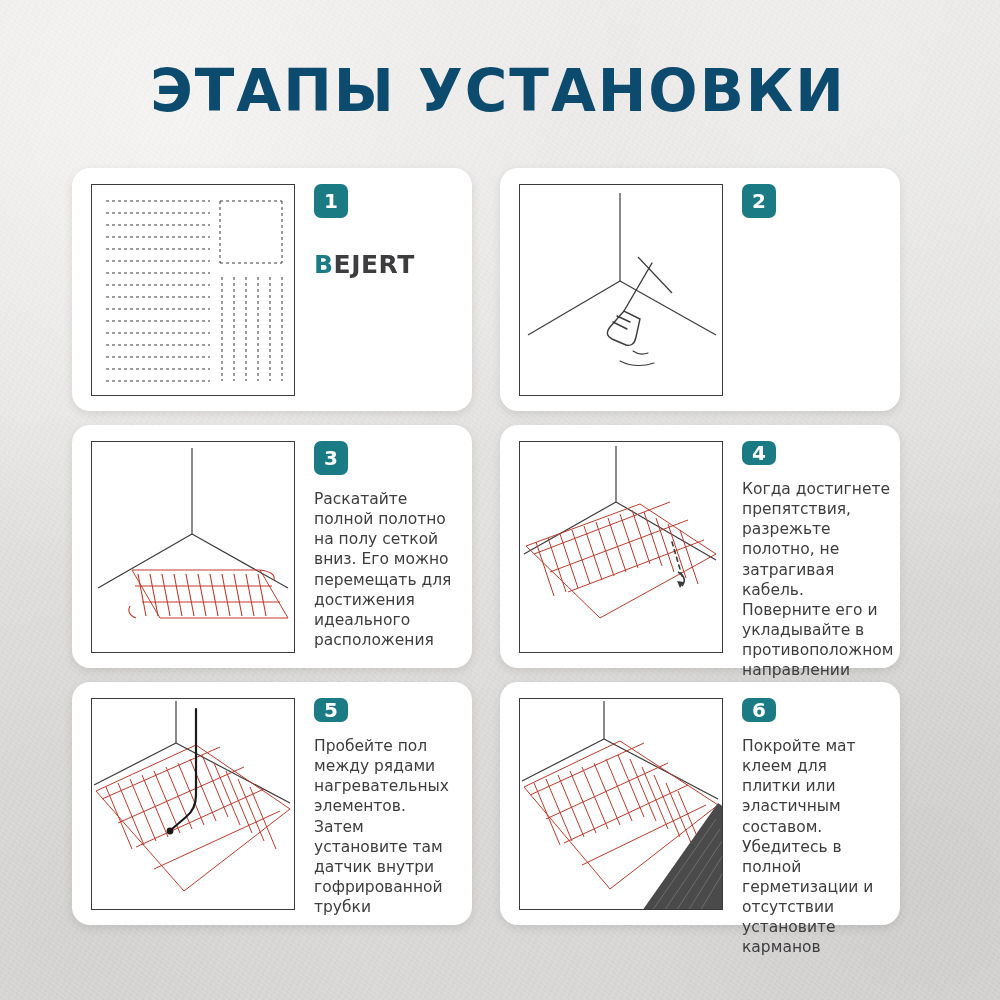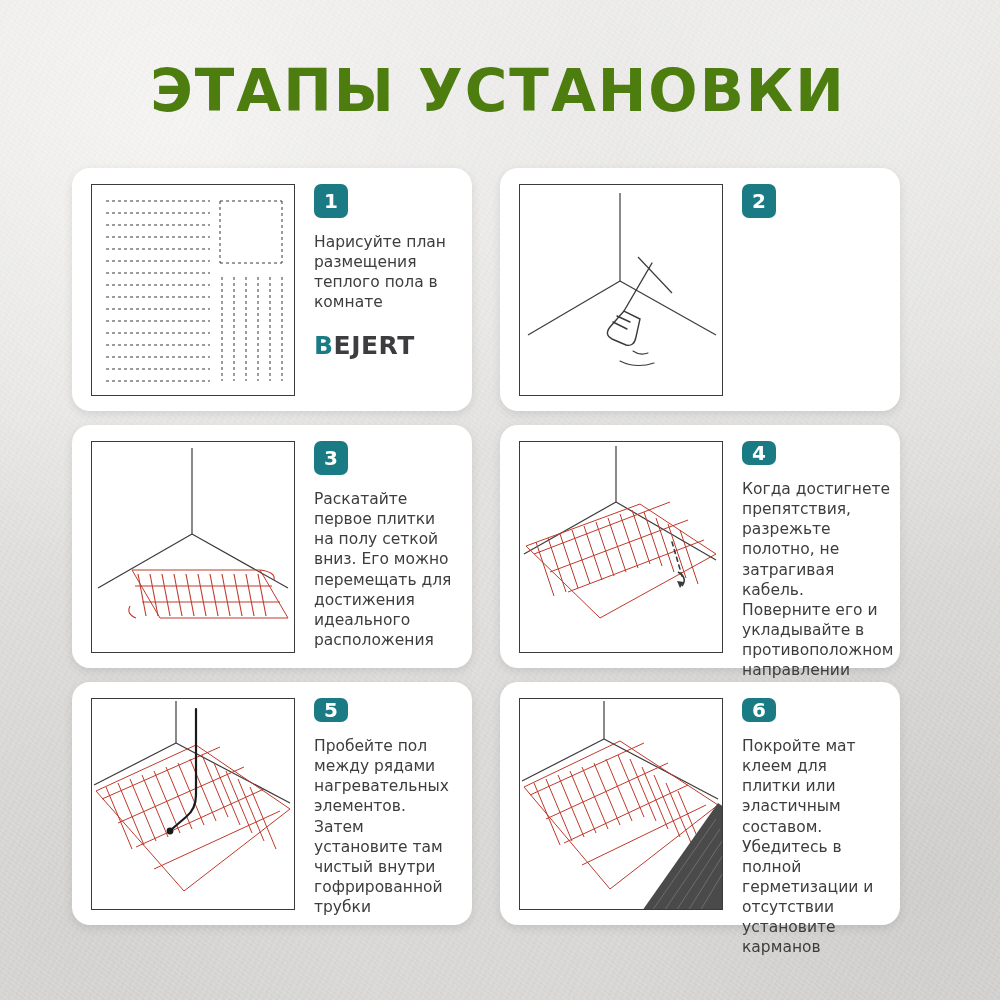--- a/index.html
+++ b/index.html
@@ -36,21 +36,21 @@
   #page-title {
     position: absolute;
     left: 0;
     right: 4px;
     top: 62px;
     text-align: center;
     font-size: 58px;
     line-height: 1;
     font-weight: bold;
     letter-spacing: 2px;
-    color: #4d7c0f;
+    color: #0c4a6e;
     text-transform: uppercase;
     white-space: nowrap;
     font-family: "DejaVu Sans", sans-serif;
   }
 
   #cards {
     position: absolute;
     left: 72px;
     top: 168px;
     width: 860px;
@@ -176,21 +176,20 @@
             <line x1="154" y1="92" x2="154" y2="196"></line>
             <line x1="166" y1="92" x2="166" y2="196"></line>
             <line x1="178" y1="92" x2="178" y2="196"></line>
             <line x1="190" y1="92" x2="190" y2="196"></line>
           </g>
         </svg>
       </div>
     </div>
     <div class="text-col">
       <div class="step-badge">1</div>
-      <div class="step-text">Нарисуйте план размещения теплого пола в комнате</div>
       <div class="brand">
         <span class="b-letter">B</span>
           <span>EJERT</span>
       </div>
     </div>
   </div>
 
   <div class="card">
     <div class="illo-wrap">
       <div class="illo-box">
@@ -244,21 +243,21 @@
             <path d="M43 144 L180 144"></path>
             <path d="M50 160 L188 160"></path>
             <path d="M168 128 q16 2 14 10"></path>
             <path d="M44 176 q-10 -4 -6 -12"></path>
           </g>
         </svg>
       </div>
     </div>
     <div class="text-col">
       <div class="step-badge">3</div>
-      <div class="step-text">Раскатайте первое плитки на полу сеткой вниз. Его можно перемещать для достижения идеального расположения</div>
+      <div class="step-text">Раскатайте полной полотно на полу сеткой вниз. Его можно перемещать для достижения идеального расположения</div>
     </div>
   </div>
 
   <div class="card">
     <div class="illo-wrap">
       <div class="illo-box">
         <svg width="204" height="212" viewBox="0 0 204 212">
           <g stroke="#3b3b3b" stroke-width="1.2" fill="none">
             <line x1="96" y1="4" x2="96" y2="60"></line>
             <line x1="96" y1="60" x2="4" y2="112"></line>
@@ -328,21 +327,21 @@
           </g>
           <g stroke="#1a1a1a" stroke-width="2.2" fill="none" stroke-linecap="round">
             <path d="M104 10 L104 96 Q104 110 94 118 L80 130"></path>
           </g>
           <circle cx="78" cy="132" r="3.4" fill="#1a1a1a"></circle>
         </svg>
       </div>
     </div>
     <div class="text-col">
       <div class="step-badge">5</div>
-      <div class="step-text">Пробейте пол между рядами нагревательных элементов. Затем установите там чистый внутри гофрированной трубки</div>
+      <div class="step-text">Пробейте пол между рядами нагревательных элементов. Затем установите там датчик внутри гофрированной трубки</div>
     </div>
   </div>
 
   <div class="card">
     <div class="illo-wrap">
       <div class="illo-box">
         <svg width="204" height="212" viewBox="0 0 204 212">
           <g stroke="#3b3b3b" stroke-width="1.2" fill="none">
             <line x1="84" y1="2" x2="84" y2="40"></line>
             <line x1="84" y1="40" x2="2" y2="82"></line>

